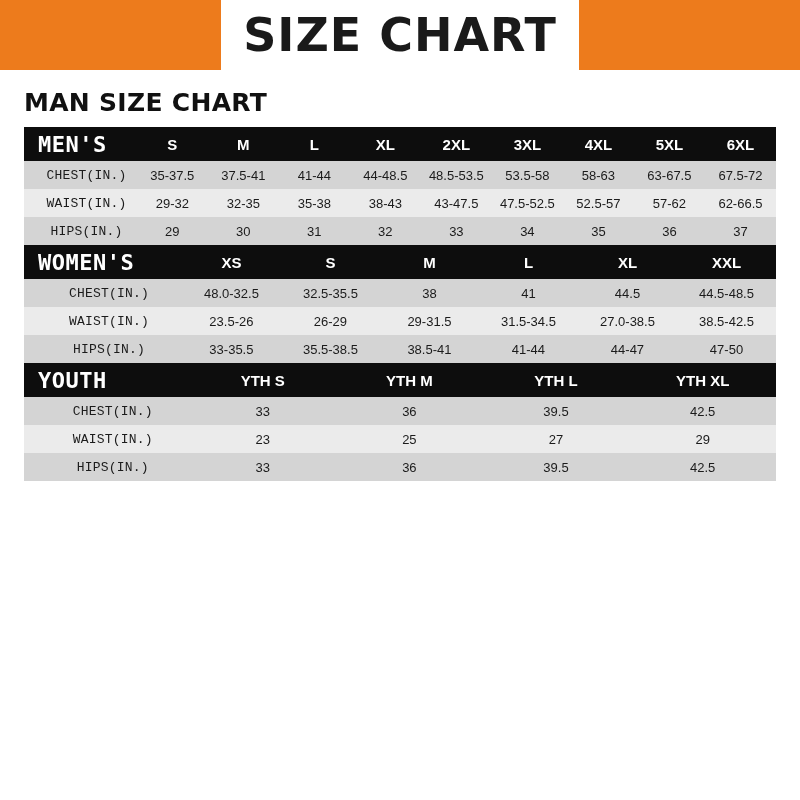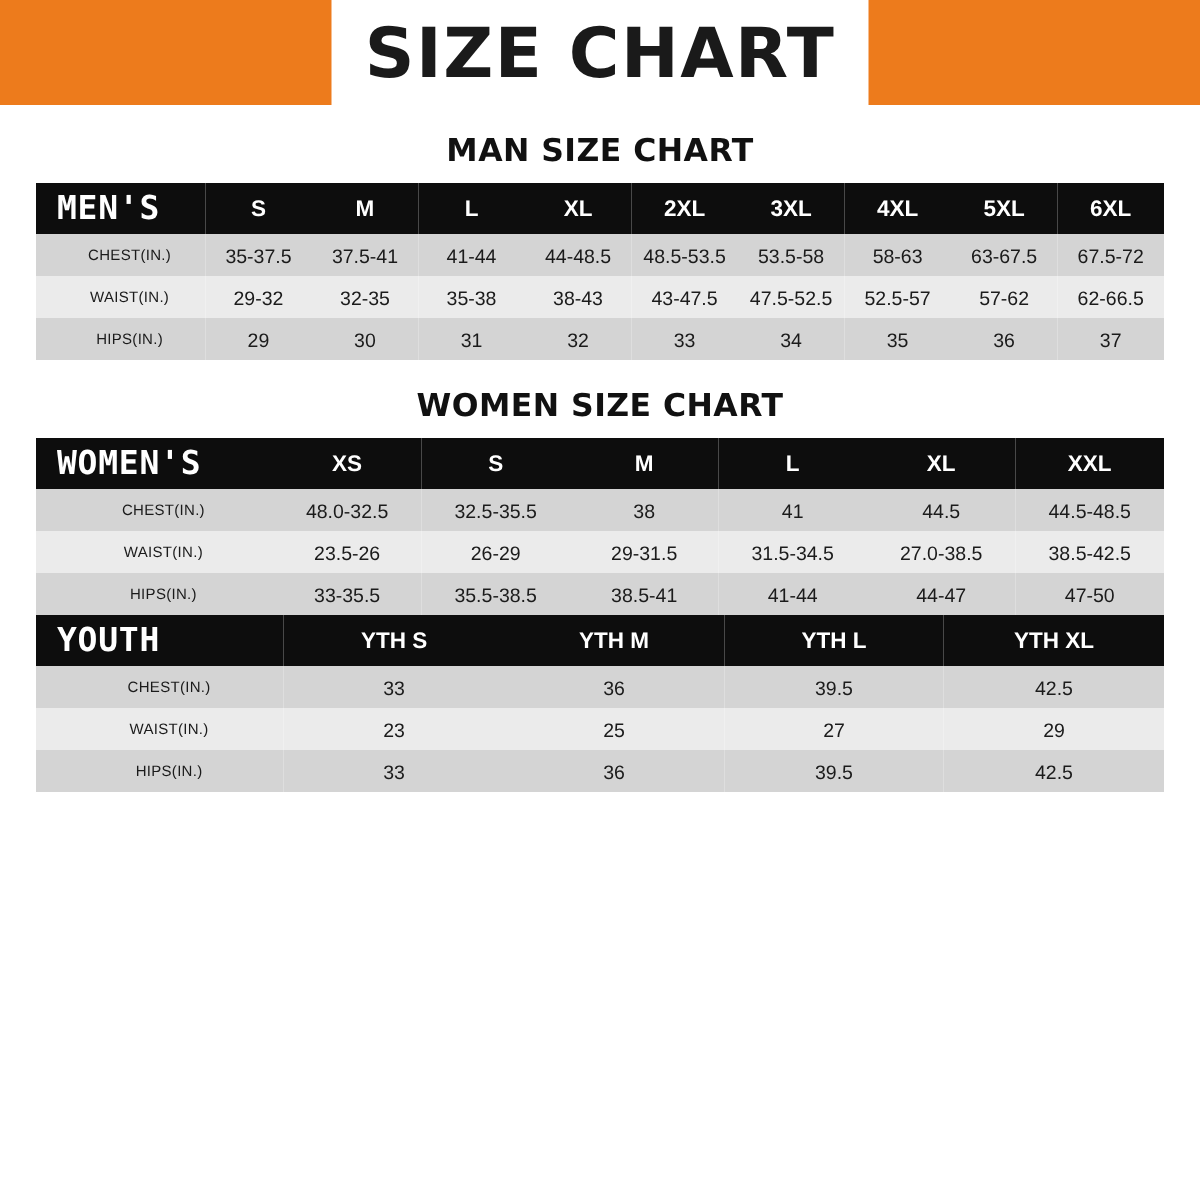--- a/index.html
+++ b/index.html
@@ -47,24 +47,23 @@
     background: #ffffff;
     padding: 16px 22px;
     line-height: 56px;
     white-space: nowrap;
   }
   .content {
     padding: 0 24px;
     box-sizing: border-box;
   }
   .section-title {
-    text-align: center;
     font-family: "DejaVu Sans", sans-serif;
     font-weight: bold;
-    font-size: 21px;
+    font-size: 25px;
     color: #111111;
     margin: 18px 0 10px 0;
     letter-spacing: 0.3px;
   }
   table.size-table {
     width: 100%;
     border-collapse: collapse;
     table-layout: fixed;
   }
   table.size-table th,
@@ -93,22 +92,22 @@
     text-align: left;
     padding-left: 14px;
   }
   table.size-table tbody tr:nth-child(odd) {
     background: #d4d4d4;
   }
   table.size-table tbody tr:nth-child(even) {
     background: #ebebeb;
   }
   table.size-table tbody td.rowlabel {
-    font-family: Liberation Sans, sans-serif;
-    font-size: 10px;
+    font-family: Liberation Mono, monospace;
+    font-size: 13px;
     letter-spacing: 0.2px;
     padding-left: 12px;
   }
   
   .men-table col.c0 { width: 15%; }
   .women-table col.c0 { width: 21%; }
   .youth-table col.c0 { width: 22%; }
   .youth-table col.cx { width: 19.5%; }
 
   .footer-note {
@@ -196,21 +195,20 @@
           <td>32</td>
           <td>33</td>
           <td>34</td>
           <td>35</td>
           <td>36</td>
           <td>37</td>
         </tr>
       </tbody>
     </table>
 
-    <div class="section-title">WOMEN SIZE CHART</div>
     <table class="size-table women-table">
       <colgroup>
         <col class="c0">
           <col>
           <col>
           <col>
           <col>
           <col>
           <col>
       </colgroup>

